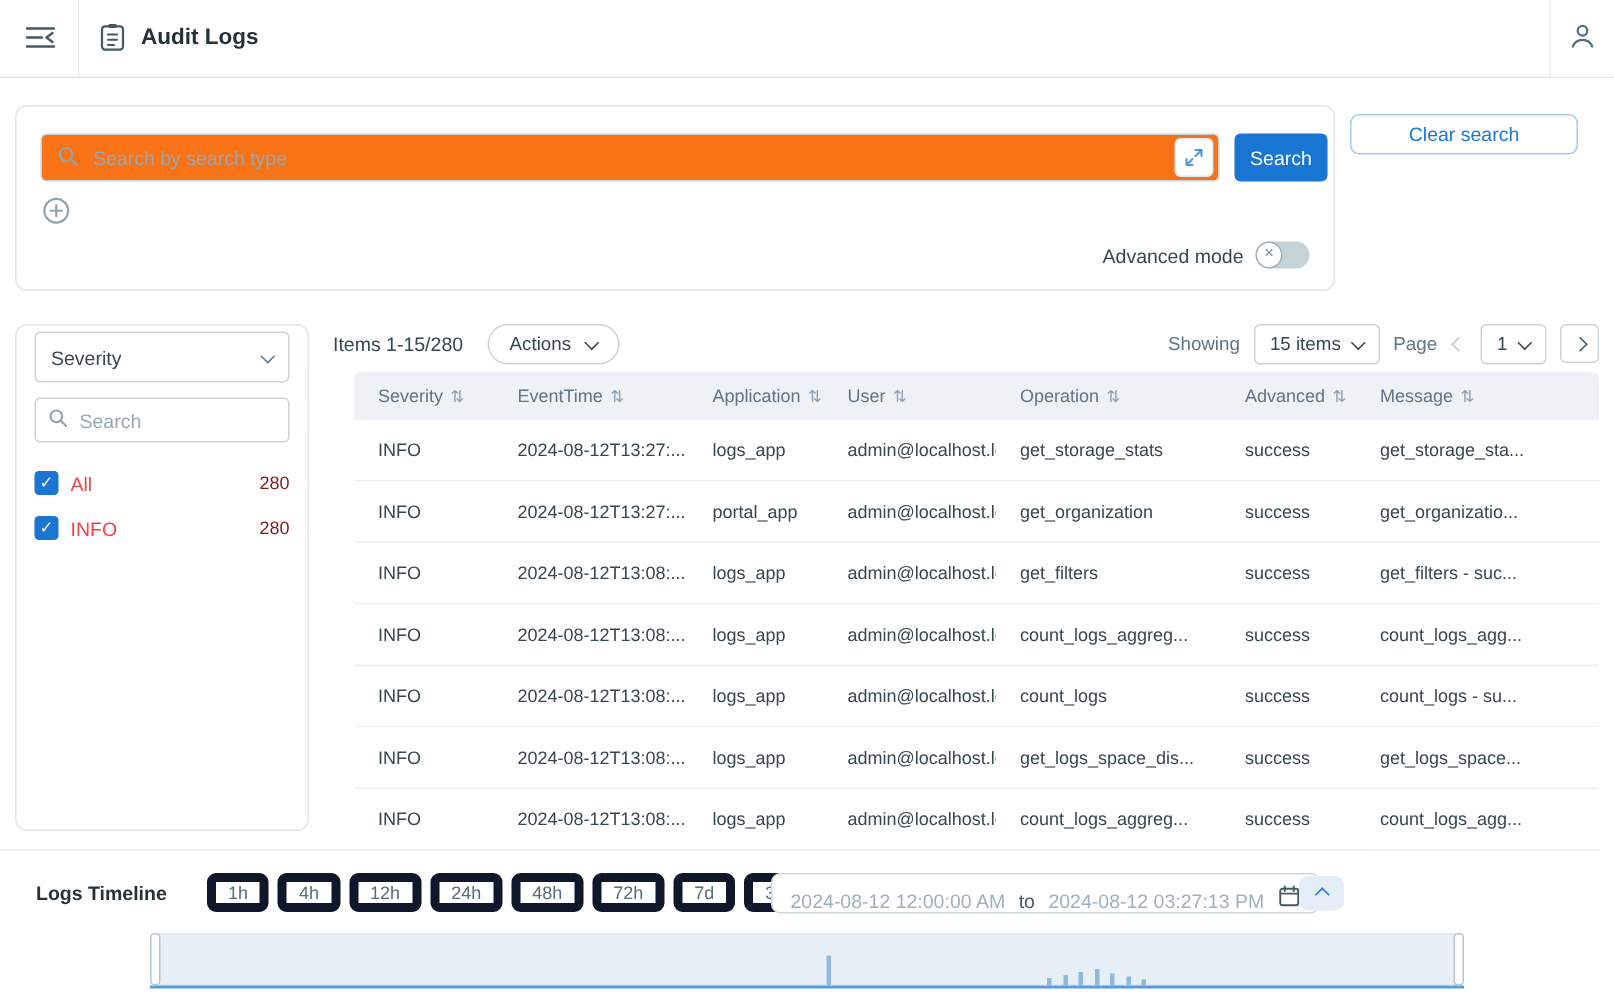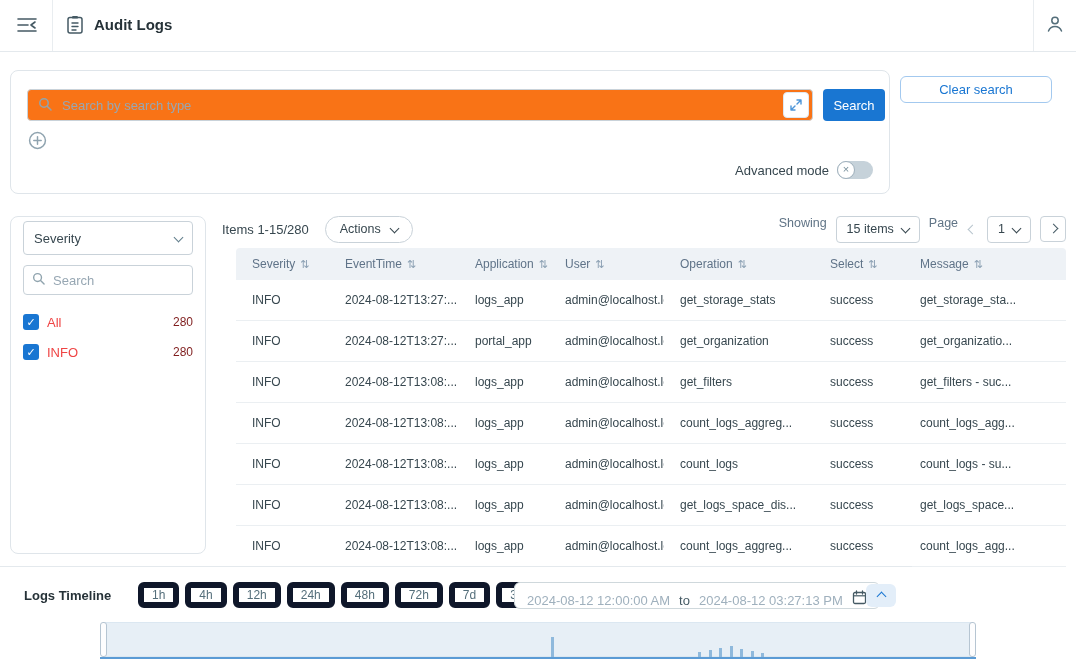--- a/index.html
+++ b/index.html
@@ -41,21 +41,21 @@
   .facet-list{margin-top:12px}
   .facet-row{display:flex;align-items:center;height:30px;padding:0 12px;cursor:pointer}
   .checkbox{width:16px;height:16px;background:#1976d2;border-radius:3px;color:#fff;font-size:11px;line-height:16px;text-align:center;flex:none;cursor:pointer}
   .facet-label{margin-left:8px;font-size:13px;color:#ef4444}
   .facet-count{margin-left:auto;font-size:12px;color:#7f1d1d}
 
   
   .toolbar{position:absolute;left:222px;top:215px;width:844px;height:28px;display:flex;align-items:center;gap:10px}
   .items-label{font-size:13px;color:#37474f;white-space:nowrap}
   .pill-btn{display:flex;align-items:center;gap:10px;height:27px;padding:0 14px;border:1px solid #c9d2d9;border-radius:14px;background:#fff;font-family:"Liberation Sans",sans-serif;font-size:12.5px;color:#37474f;cursor:pointer;white-space:nowrap;box-sizing:border-box}
-  .toolbar-right{margin-left:auto;display:flex;gap:9px}
+  .toolbar-right{margin-left:auto;display:flex;align-items:center;gap:9px}
   .muted-label{font-size:12.5px;color:#607486;white-space:nowrap}
   .mini-select{display:flex;align-items:center;gap:8px;height:27px;padding:0 10px;border:1px solid #c9d2d9;border-radius:4px;background:#fff;font-size:12.5px;color:#37474f;cursor:pointer;box-sizing:border-box;white-space:nowrap}
   .pg-prev{color:#b7c4cd;background:none;border:none;cursor:pointer;padding:2px;display:flex;align-items:center}
   .pg-next{width:26px;height:26px;border:1px solid #c9d2d9;border-radius:4px;background:#fff;color:#455a64;cursor:pointer;display:flex;align-items:center;justify-content:center}
 
   
   .table{position:absolute;left:236px;top:248px;width:830px}
   .thead{display:flex;height:32px;background:#eef2f6;border-radius:4px 4px 0 0;align-items:center}
   .th{font-size:12px;color:#5f7388;display:flex;align-items:center;gap:5px;cursor:pointer}
   .sort{font-size:11px;color:#8ba0b3;cursor:pointer}
@@ -225,21 +225,21 @@
         </div>
         <div class="th c3">
           <span>User</span>
           <span class="sort">⇅</span>
         </div>
         <div class="th c4">
           <span>Operation</span>
           <span class="sort">⇅</span>
         </div>
         <div class="th c5">
-          <span>Select</span>
+          <span>Advanced</span>
           <span class="sort">⇅</span>
         </div>
         <div class="th c6">
           <span>Message</span>
           <span class="sort">⇅</span>
         </div>
       </div>
     <div>
         <div class="trow">
           <div class="td c0">INFO</div>

